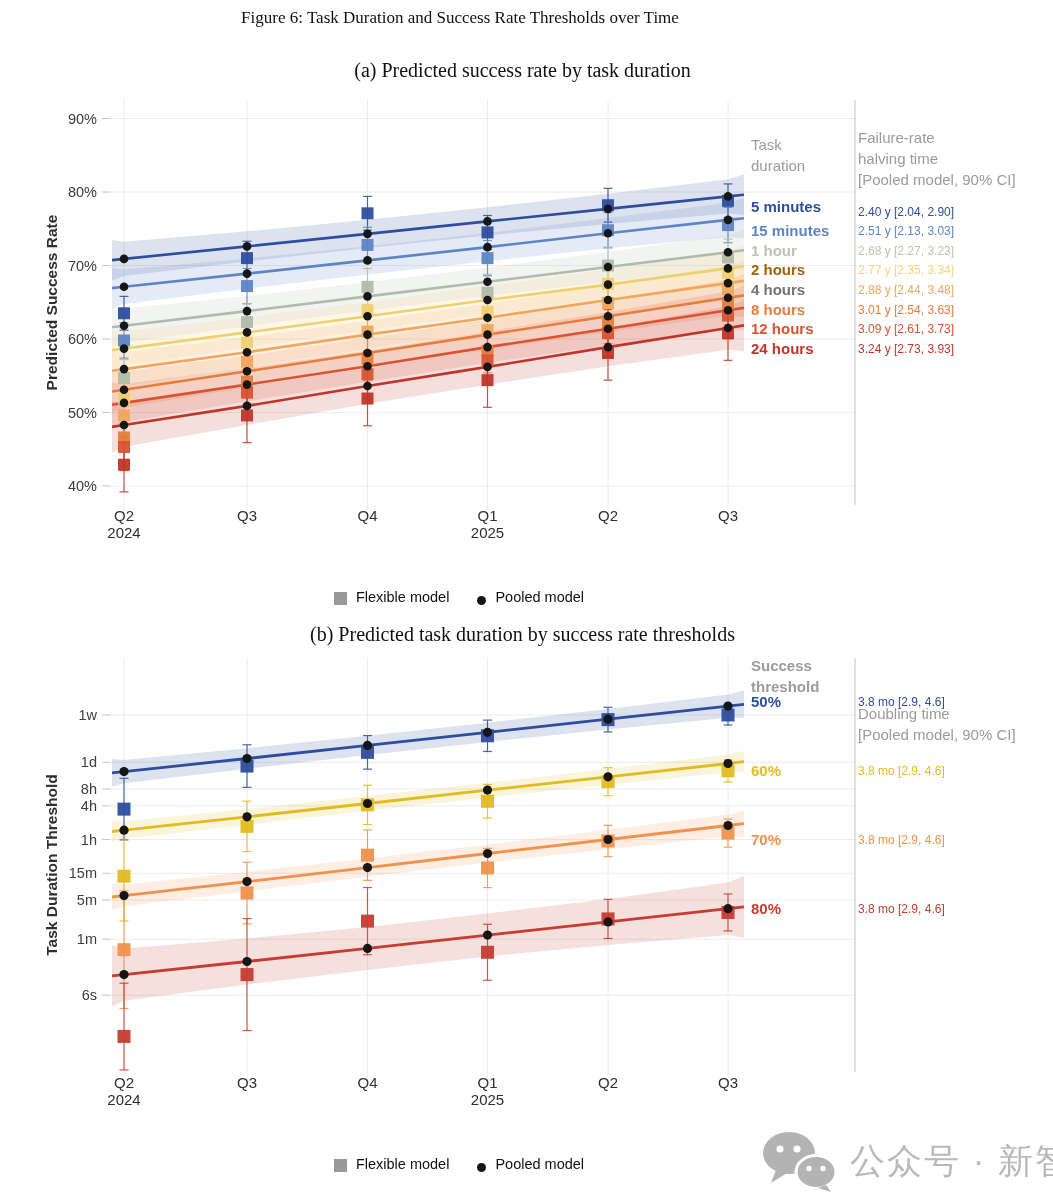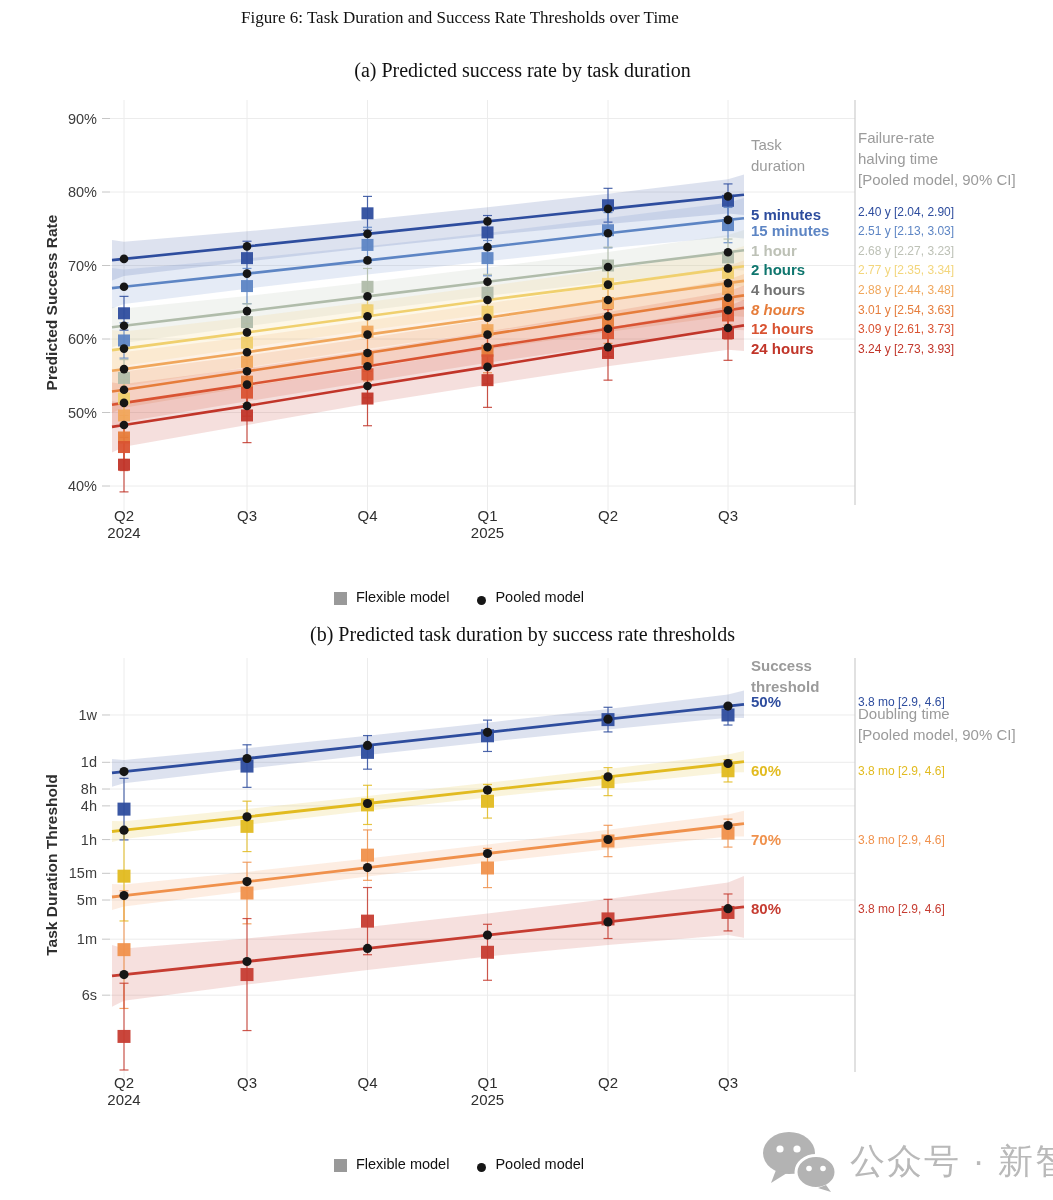--- a/index.html
+++ b/index.html
@@ -493,31 +493,31 @@
       <circle cx="728" cy="908.7" r="4.6" fill="#161616"></circle>
     </g>
   </svg>
 
 <div class="col-header" style="left:751px;top:134px;width:100px;">Task
 duration</div>
 <div class="col-header" style="left:858px;top:127px;width:195px;">Failure-rate
 halving time
 [Pooled model, 90% CI]</div>
 <div id="legend-a-rows">
-    <div class="leg-label" style="top: 207px; color: rgb(46, 77, 158);">5 minutes</div>
+    <div class="leg-label" style="top: 199px; color: rgb(46, 77, 158);">5 minutes</div>
     <div class="leg-value" style="top: 203.5px; color: rgb(46, 77, 158);">2.40 y [2.04, 2.90]</div>
     <div class="leg-label" style="top: 223.1px; color: rgb(93, 133, 196);">15 minutes</div>
     <div class="leg-value" style="top: 223.1px; color: rgb(93, 133, 196);">2.51 y [2.13, 3.03]</div>
     <div class="leg-label" style="top: 242.7px; color: rgb(189, 193, 182);">1 hour</div>
     <div class="leg-value" style="top: 242.7px; color: rgb(189, 193, 182);">2.68 y [2.27, 3.23]</div>
-    <div class="leg-label" style="top: 262.3px; color: #0f766e;">2 hours</div>
+    <div class="leg-label" style="top: 262.3px; color: #a16207;">2 hours</div>
     <div class="leg-value" style="top: 262.3px; color: rgb(243, 214, 124);">2.77 y [2.35, 3.34]</div>
     <div class="leg-label" style="top: 281.9px; color: #737373;">4 hours</div>
     <div class="leg-value" style="top: 281.9px; color: rgb(240, 167, 92);">2.88 y [2.44, 3.48]</div>
-    <div class="leg-label" style="top: 301.5px; color: rgb(230, 125, 59); font-style: italic;">8 hours</div>
+    <div class="leg-label" style="top: 301.5px; color: rgb(230, 125, 59);">8 hours</div>
     <div class="leg-value" style="top: 301.5px; color: rgb(230, 125, 59);">3.01 y [2.54, 3.63]</div>
     <div class="leg-label" style="top: 321.1px; color: rgb(217, 83, 50);">12 hours</div>
     <div class="leg-value" style="top: 321.1px; color: rgb(217, 83, 50);">3.09 y [2.61, 3.73]</div>
     <div class="leg-label" style="top: 340.7px; color: rgb(193, 53, 41);">24 hours</div>
     <div class="leg-value" style="top: 340.7px; color: rgb(193, 53, 41);">3.24 y [2.73, 3.93]</div>
   </div>
 
 <div class="col-header" style="left:751px;top:655px;width:100px;font-weight:bold;">Success
 threshold</div>
 <div class="col-header" style="left:858px;top:655px;width:195px;margin-top:48px;">Doubling time

